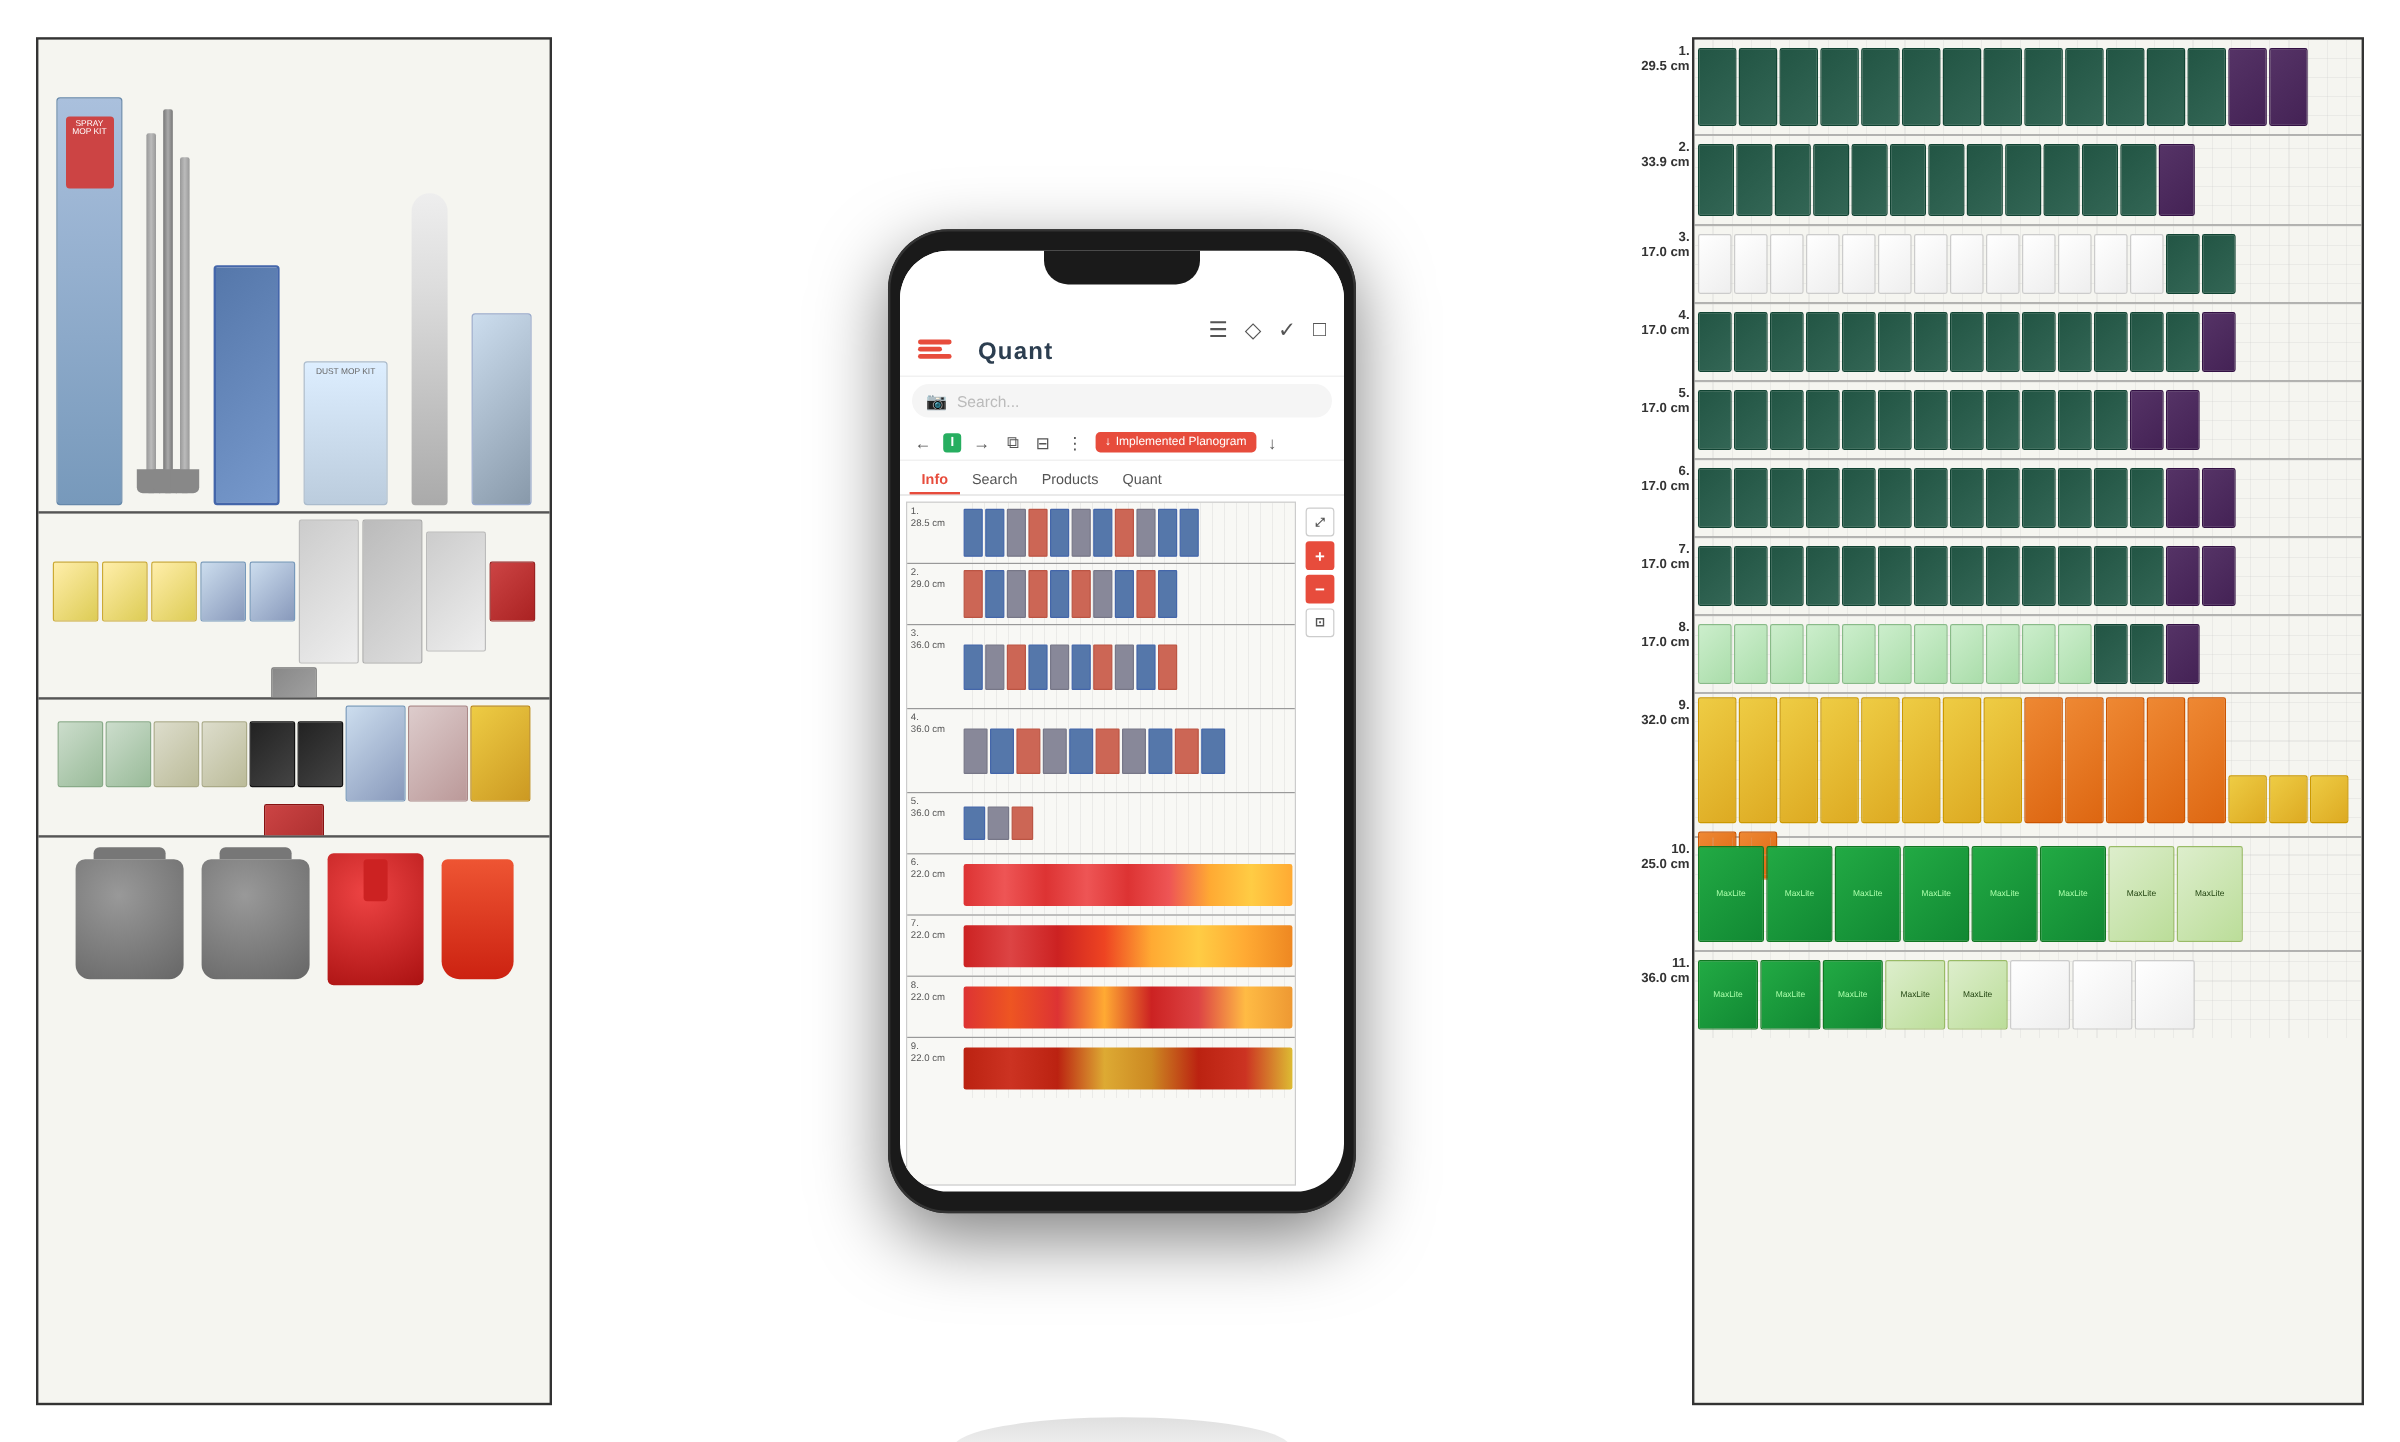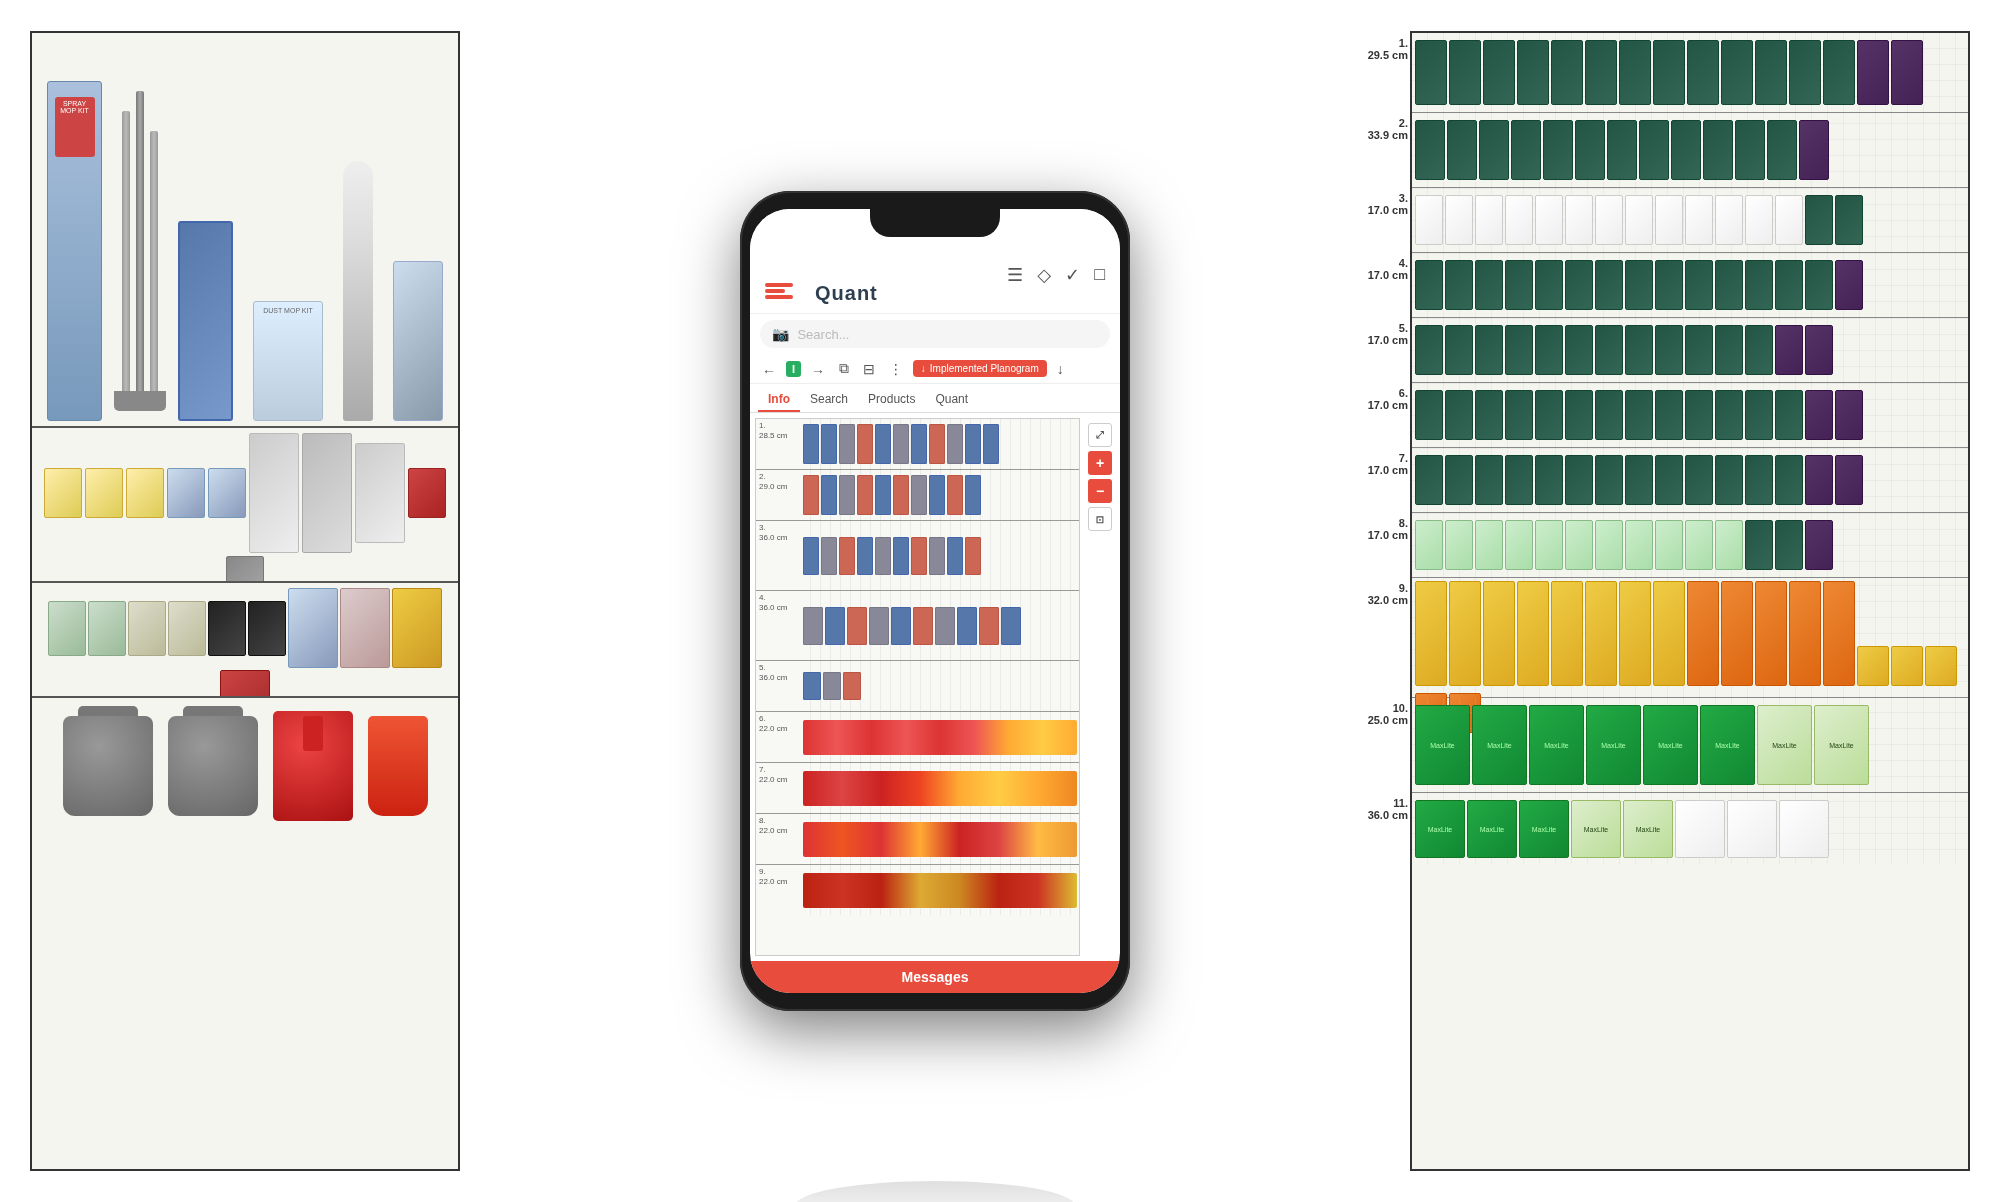--- a/index.html
+++ b/index.html
@@ -715,23 +715,20 @@
         </div>
 
         <div class="zoom-controls">
           <div class="zoom-btn outline">⤢</div>
           <div class="zoom-btn">+</div>
           <div class="zoom-btn">−</div>
           <div class="zoom-btn outline">⊡</div>
         </div>
       </div>
 
-      <div class="messages-bar">
-        <span>Messages</span>
-      </div>
     </div>
   </div>
   <div class="phone-reflection"></div>
 </div>
 
 <div class="right-planogram">
 
   <div class="right-shelf-section rs1">
     <span class="right-shelf-label">
       <span>1.</span><br>

